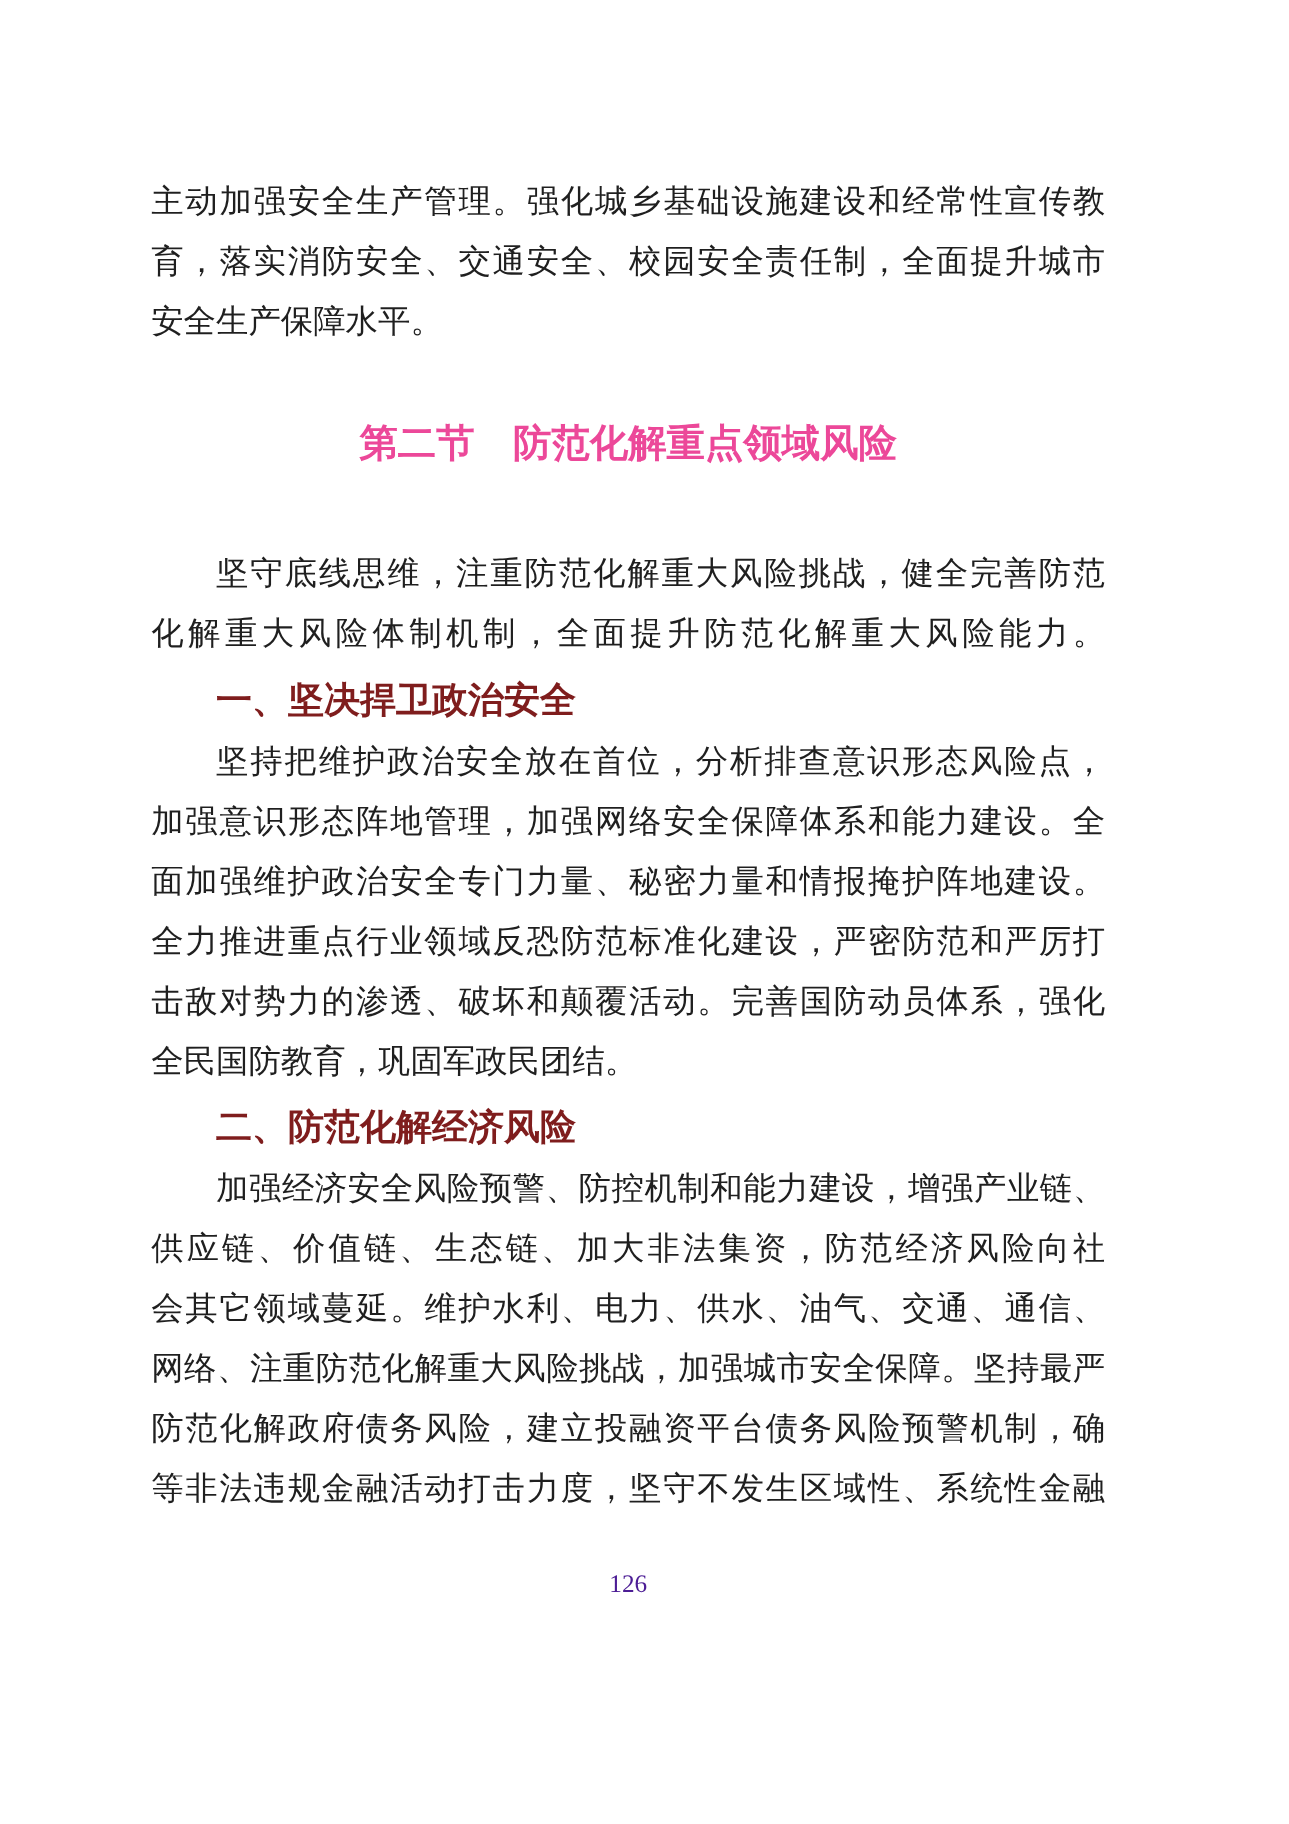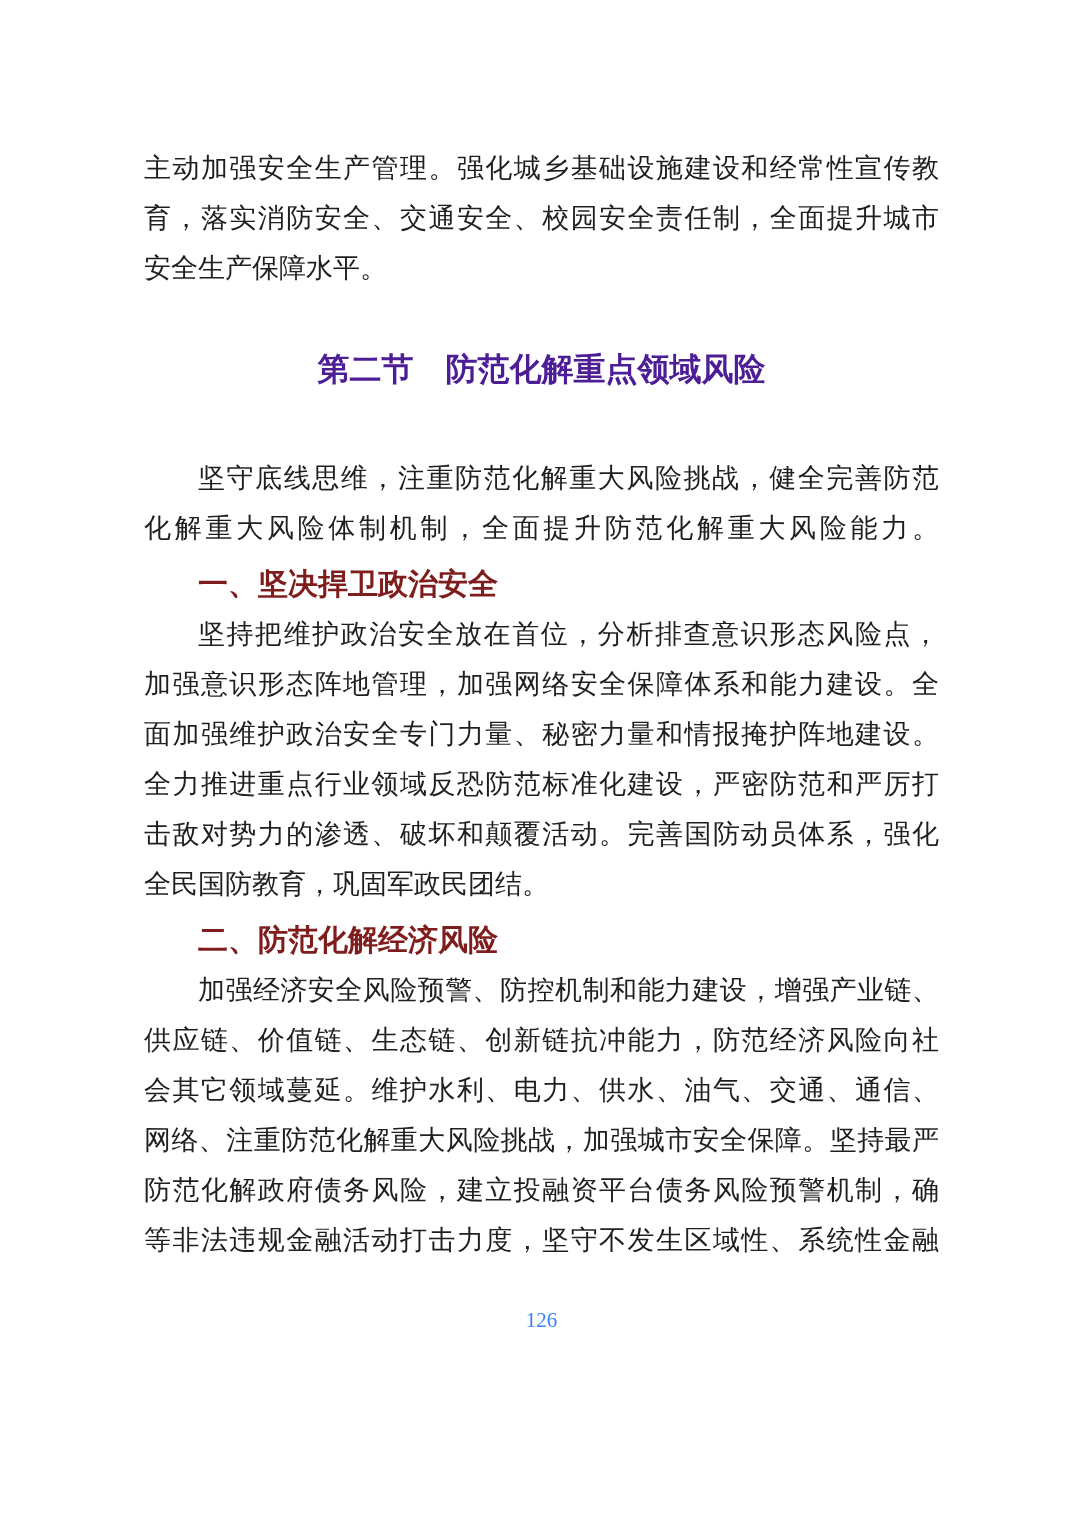--- a/index.html
+++ b/index.html
@@ -11,21 +11,21 @@
     position: relative;
     width: 1074px;
     height: 1520px;
     background: #ffffff;
     overflow: hidden;
     font-family: "Liberation Serif", "DejaVu Serif", serif;
     color: #1f1f1f;
   }
   .content {
     position: absolute;
-    left: 144px;
+    left: 126px;
     top: 143px;
     width: 795px;
   }
   .paragraph {
     margin: 0;
   }
   .text-line {
     font-size: 27px;
     line-height: 50px;
     height: 50px;
@@ -40,38 +40,38 @@
   }
   .text-line.indent {
     padding-left: 54px;
   }
   .chapter-heading {
     margin: 50px 0 58px 0;
     font-size: 32px;
     line-height: 52px;
     font-weight: bold;
     text-align: center;
-    color: #4c1d95;
+    color: #ec4899;
     font-family: "Liberation Serif", "DejaVu Serif", serif;
   }
   .section-subheading {
     margin-top: 6px;
     padding-left: 54px;
     font-size: 30px;
     line-height: 50px;
     font-weight: bold;
     color: #7f1d1d;
     font-family: "Liberation Sans", "DejaVu Sans", sans-serif;
   }
   .page-number {
     margin-top: 42px;
     font-size: 21px;
     line-height: 26px;
     text-align: center;
-    color: #3b82f6;
+    color: #4c1d95;
     font-family: "Liberation Serif", "DejaVu Serif", serif;
   }
 </style>
 </head>
 <body>
 
 <div class="page">
   <div class="content">
 
     <div class="paragraph">
@@ -89,21 +89,21 @@
         <div class="text-line indent justify">坚持把维护政治安全放在首位，分析排查意识形态风险点，</div>
         <div class="text-line justify">加强意识形态阵地管理，加强网络安全保障体系和能力建设。全</div>
         <div class="text-line justify">面加强维护政治安全专门力量、秘密力量和情报掩护阵地建设。</div>
         <div class="text-line justify">全力推进重点行业领域反恐防范标准化建设，严密防范和严厉打</div>
         <div class="text-line justify">击敌对势力的渗透、破坏和颠覆活动。完善国防动员体系，强化</div>
         <div class="text-line">全民国防教育，巩固军政民团结。</div>
       </div>
       <div class="section-subheading">二、防范化解经济风险</div>
       <div class="paragraph">
         <div class="text-line indent justify">加强经济安全风险预警、防控机制和能力建设，增强产业链、</div>
-        <div class="text-line justify">供应链、价值链、生态链、创新链抗冲能力，防范经济风险向社</div>
+        <div class="text-line justify">供应链、价值链、生态链、加大非法集资，防范经济风险向社</div>
         <div class="text-line justify">会其它领域蔓延。维护水利、电力、供水、油气、交通、通信、</div>
         <div class="text-line justify">网络、注重防范化解重大风险挑战，加强城市安全保障。坚持最严</div>
         <div class="text-line justify">防范化解政府债务风险，建立投融资平台债务风险预警机制，确</div>
         <div class="text-line justify">等非法违规金融活动打击力度，坚守不发生区域性、系统性金融</div>
       </div>
       <div class="page-number">126</div>
   </div>
 </div>
 
 </body></html>

